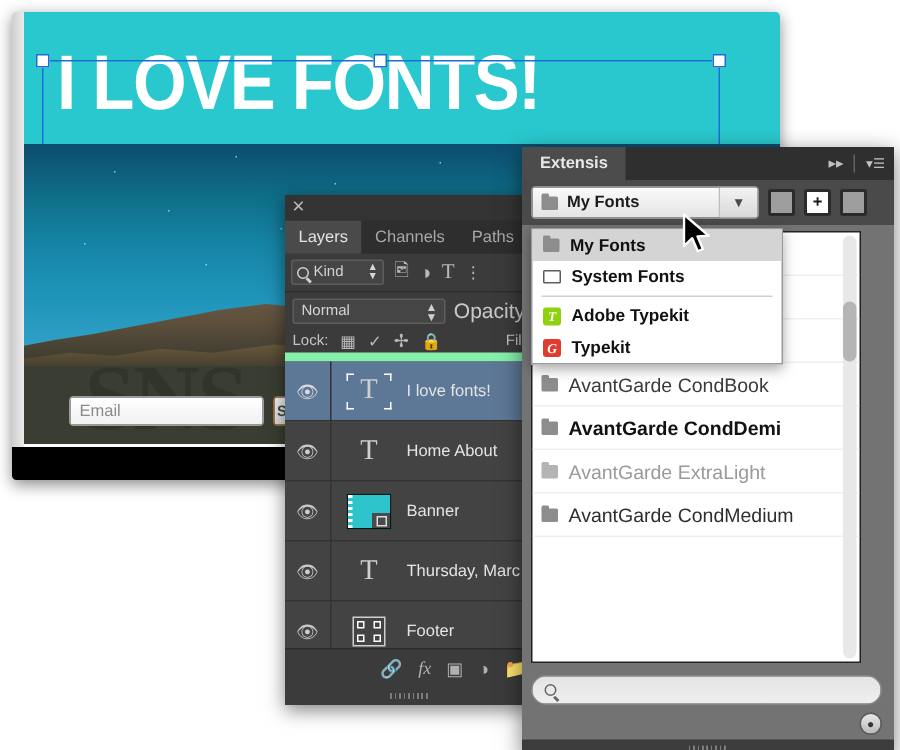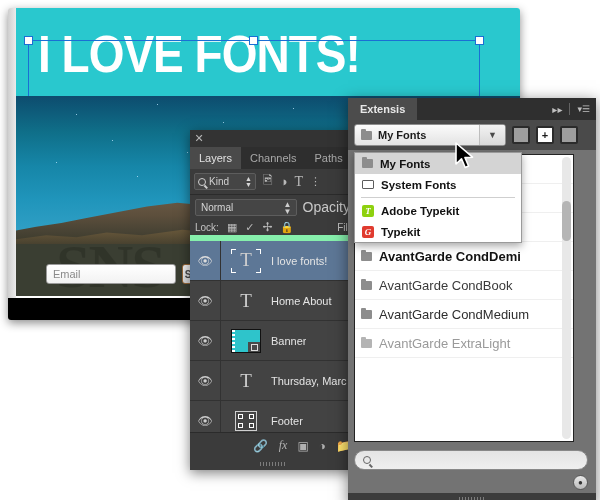--- a/index.html
+++ b/index.html
@@ -502,35 +502,35 @@
         <span>AvantGarde Bold</span>
       </div>
       <div class="font-row" style="font-weight:bold;font-style:italic">
         <span class="folder-ico"></span>
         <span>AvantGarde BoldObl</span>
       </div>
       <div class="font-row" style="font-weight:bold">
         <span class="folder-ico"></span>
         <span>AvantGarde CondBold</span>
       </div>
+      <div class="font-row" style="color:#3a3a3a">
+        <span class="folder-ico"></span>
+        <span>AvantGarde CondBook</span>
+      </div>
       <div class="font-row" style="font-weight:bold">
         <span class="folder-ico"></span>
         <span>AvantGarde CondDemi</span>
-      </div>
-      <div class="font-row" style="color:#3a3a3a">
-        <span class="folder-ico"></span>
-        <span>AvantGarde CondBook</span>
-      </div>
-      <div class="font-row" style="color:#2e2e2e">
-        <span class="folder-ico"></span>
-        <span>AvantGarde CondMedium</span>
       </div>
       <div class="font-row" style="color:#9a9a9a">
         <span class="folder-ico dim"></span>
         <span>AvantGarde ExtraLight</span>
+      </div>
+      <div class="font-row" style="color:#2e2e2e">
+        <span class="folder-ico"></span>
+        <span>AvantGarde CondMedium</span>
       </div>
     </div>
 
     <div class="dropdown">
       <div class="dd-item hl">
         <span class="folder-ico"></span>
         <span>My Fonts</span>
       </div>
       <div class="dd-item">
         <span class="mon-ico"></span>

